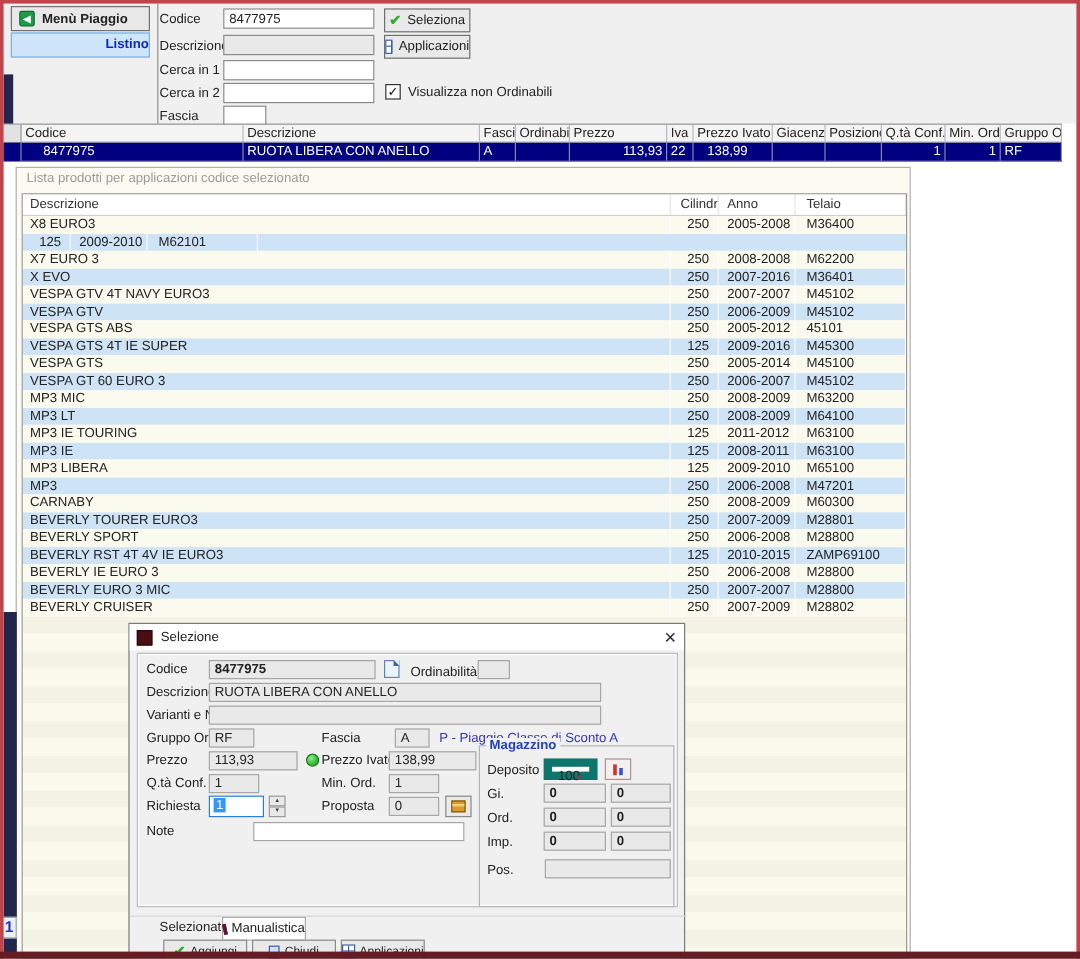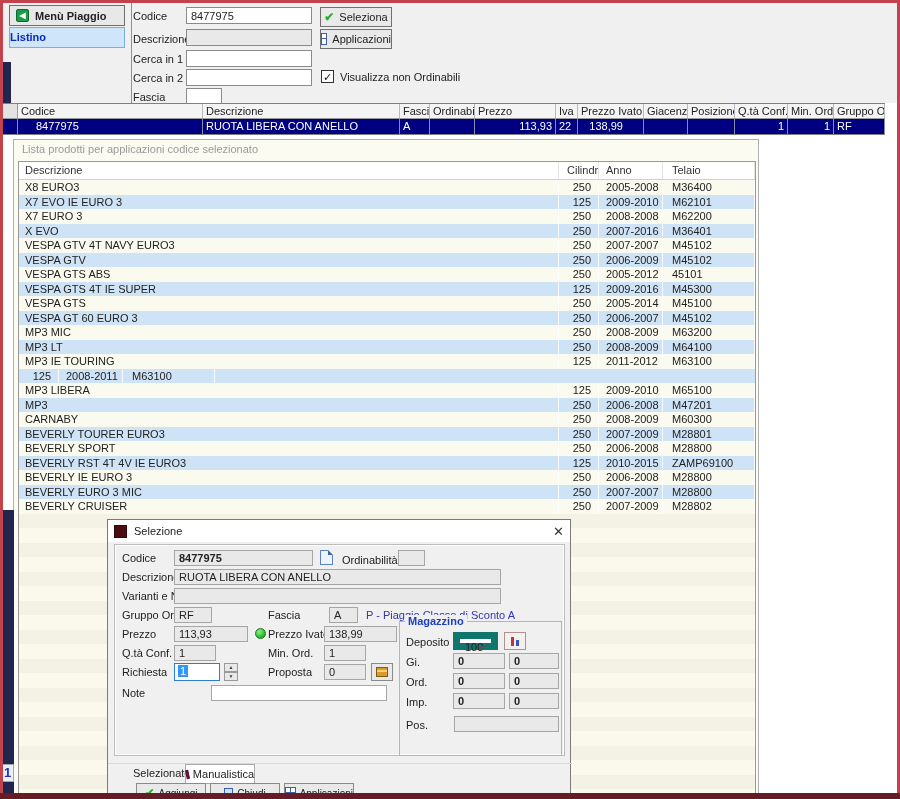--- a/index.html
+++ b/index.html
@@ -15,21 +15,21 @@
               color:#2233bb; font-weight:bold; font-size:13px; text-align:center; line-height:16px; z-index:7; }
 
   
   .topbar { left:3px; top:3px; width:894px; height:100px; background:#f0f0f0; }
   .vdivider { left:128px; top:0; width:1px; height:100px; background:#909090; }
   .menu-btn { left:6px; top:2px; width:116px; height:21px; background:#e8e8e8; border:1px solid #707070;
               font-weight:bold; display:flex; align-items:center; gap:6px; padding-left:6px; }
   .menu-ico { width:13px; height:13px; background:#1d9b48; border:1px solid #0d6b2d; border-radius:2px;
               color:#fff; font-size:8px; line-height:12px; text-align:center; }
   .listino { left:6px; top:24px; width:116px; height:21px; background:#cfe5f9; border:1px solid #7ab0e0;
-             color:#0a28c8; font-weight:bold; text-align:left; line-height:19px; }
+             color:#0a28c8; font-weight:bold; text-align:right; line-height:19px; }
   .flabel { position:absolute; left:5px; color:#222; }
   .tb-field { position:absolute; height:17px; border:1px solid #8a8a8a; background:#fff; padding:1px 4px; line-height:14px; }
   .tb-field.disabled { background:#e9e9e9; }
   .tb-btn { position:absolute; left:317px; width:72px; height:20px; background:#e9e9e9; border:1px solid #707070;
             display:flex; align-items:center; justify-content:center; gap:5px; }
   .check-ico { color:#2eaa2e; font-size:12px; font-weight:bold; }
   .grid-ico { width:12px; height:12px; border:1px solid #3a5fa8; position:relative; background:#fff; }
   .grid-ico::before { content:""; position:absolute; left:0; right:0; top:4px; height:1px; background:#3a5fa8; }
   .grid-ico::after  { content:""; position:absolute; top:0; bottom:0; left:4px; width:1px; background:#3a5fa8; }
   .chk { position:absolute; left:318px; top:67px; display:flex; align-items:center; gap:6px; }
@@ -196,21 +196,20 @@
         <div class="ac ac3">Telaio</div>
       </div>
     <div id="apps-body">
         <div class="a-row a-odd">
           <div class="ac ac0">X8 EURO3</div>
           <div class="ac ac1">250</div>
           <div class="ac ac2">2005-2008</div>
           <div class="ac ac3">M36400</div>
         </div>
         <div class="a-row a-even">
-          <div class="ac ac0">X7 EVO IE EURO 3</div>
           <div class="ac ac1">125</div>
           <div class="ac ac2">2009-2010</div>
           <div class="ac ac3">M62101</div>
         </div>
         <div class="a-row a-odd">
           <div class="ac ac0">X7 EURO 3</div>
           <div class="ac ac1">250</div>
           <div class="ac ac2">2008-2008</div>
           <div class="ac ac3">M62200</div>
         </div>
@@ -268,20 +267,21 @@
           <div class="ac ac2">2008-2009</div>
           <div class="ac ac3">M64100</div>
         </div>
         <div class="a-row a-odd">
           <div class="ac ac0">MP3 IE TOURING</div>
           <div class="ac ac1">125</div>
           <div class="ac ac2">2011-2012</div>
           <div class="ac ac3">M63100</div>
         </div>
         <div class="a-row a-even">
+          <div class="ac ac0">MP3 IE</div>
           <div class="ac ac1">125</div>
           <div class="ac ac2">2008-2011</div>
           <div class="ac ac3">M63100</div>
         </div>
         <div class="a-row a-odd">
           <div class="ac ac0">MP3 LIBERA</div>
           <div class="ac ac1">125</div>
           <div class="ac ac2">2009-2010</div>
           <div class="ac ac3">M65100</div>
         </div>

